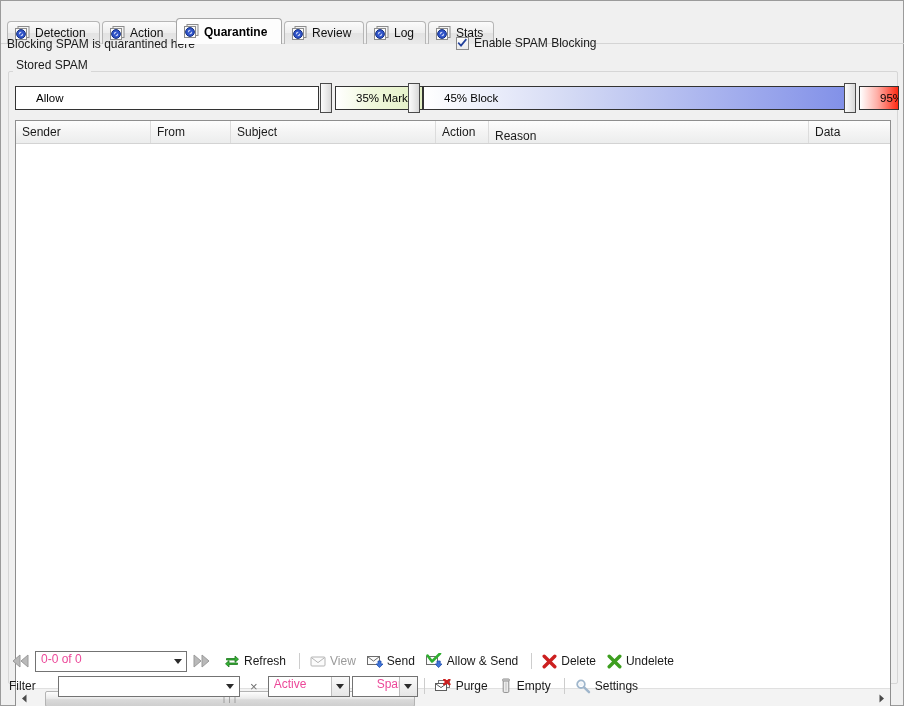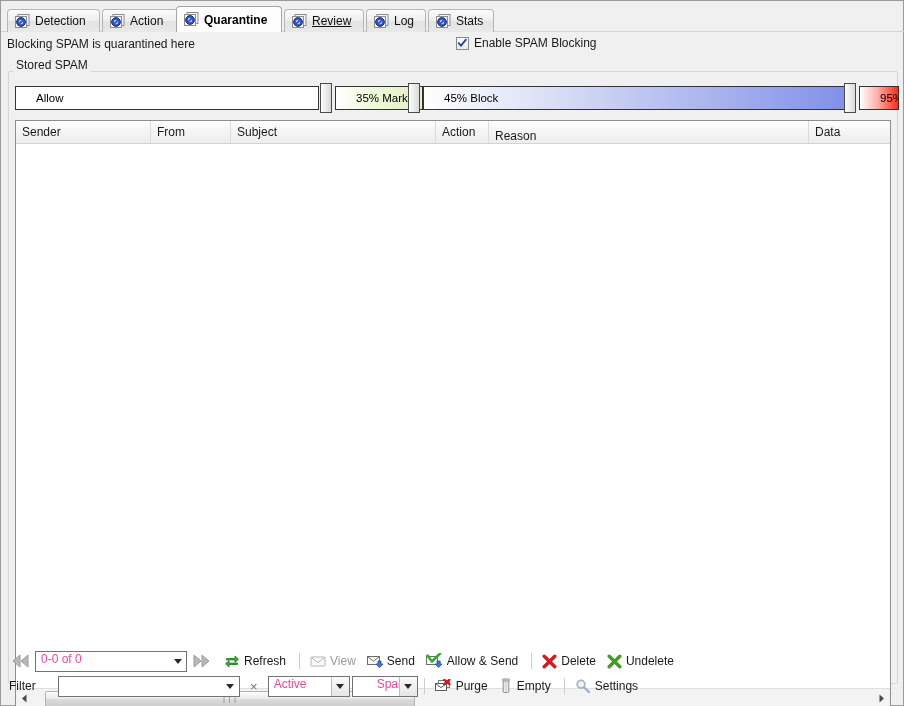--- a/index.html
+++ b/index.html
@@ -18,21 +18,21 @@
     position: relative;
     width: 904px; height: 706px;
     background: #f0f0f0;
     box-sizing: border-box;
     border: 1px solid #9b9b9b;
   }
 
   
   .tabstrip {
     position: absolute;
-    left: 0; top: 4px;
+    left: 0; top: 16px;
     width: 752px; height: 27px;
     background: #f0f0f0;
   }
   .tabstrip-baseline {
     position: absolute;
     left: 0; top: 26px; width: 904px; height: 1px;
     background: #d4d4d4;
   }
   .tab {
     position: absolute;
@@ -325,21 +325,21 @@
       <svg class="tab-icon" width="15" height="15" viewBox="0 0 15 15">
         <rect x="3" y="0.5" width="11" height="11" fill="#f4f4f4" stroke="#8c8c8c" stroke-width="1"></rect>
         <rect x="0.5" y="2.5" width="11" height="11" fill="#fbfbfb" stroke="#8c8c8c" stroke-width="1"></rect>
         <circle cx="6" cy="8" r="4.4" fill="#2f53c8" stroke="#14307f" stroke-width="1"></circle>
         <circle cx="6" cy="8" r="2.2" fill="#cfd9f7"></circle>
         <line x1="3.6" y1="10.4" x2="8.4" y2="5.6" stroke="#2f53c8" stroke-width="1.9"></line>
       </svg>
       <span class="tab-label">Quarantine</span>
     </div>
 
-    <div class="tab" style="left:283px;width:80px;text-decoration:underline;">
+    <div class="tab" style="left:283px;width:80px;">
       <svg class="tab-icon" width="15" height="15" viewBox="0 0 15 15">
         <rect x="3" y="0.5" width="11" height="11" fill="#f4f4f4" stroke="#8c8c8c" stroke-width="1"></rect>
         <rect x="0.5" y="2.5" width="11" height="11" fill="#fbfbfb" stroke="#8c8c8c" stroke-width="1"></rect>
         <circle cx="6" cy="8" r="4.4" fill="#2f53c8" stroke="#14307f" stroke-width="1"></circle>
         <circle cx="6" cy="8" r="2.2" fill="#cfd9f7"></circle>
         <line x1="3.6" y1="10.4" x2="8.4" y2="5.6" stroke="#2f53c8" stroke-width="1.9"></line>
       </svg>
       <span class="tab-label">Review</span>
     </div>
 

